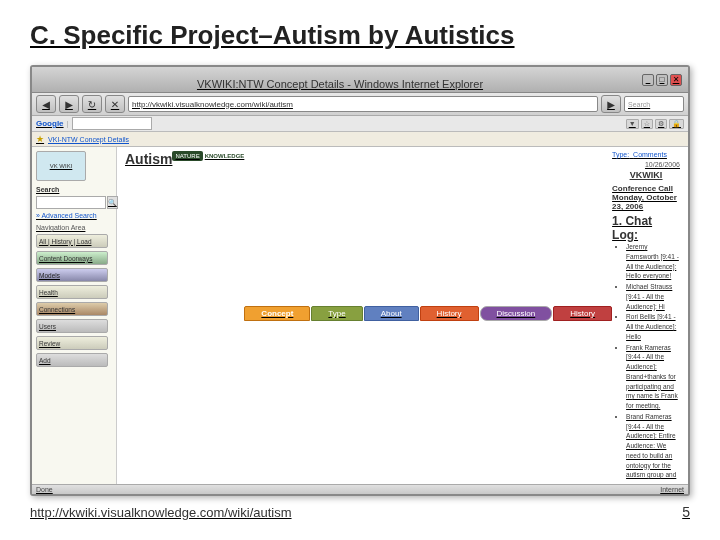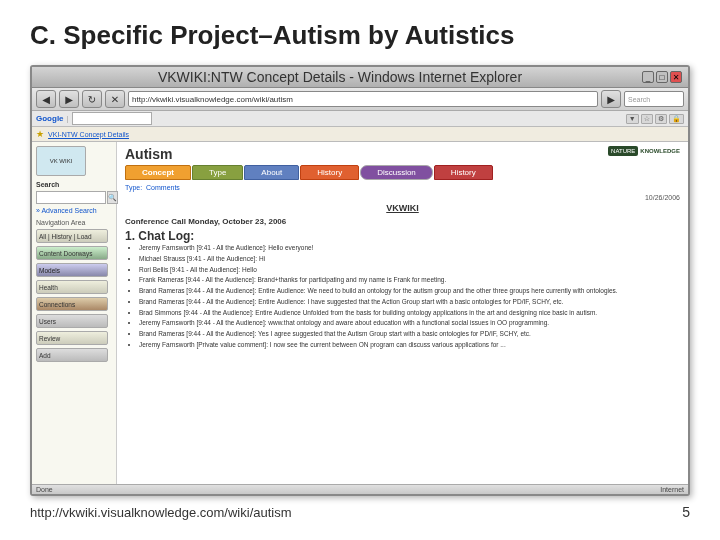--- a/index.html
+++ b/index.html
@@ -12,20 +12,21 @@
       position: relative;
     }
 
     .slide-container {
       width: 720px;
       height: 540px;
       background: #ffffff;
       padding: 20px 30px;
       display: flex;
       flex-direction: column;
+      text-decoration: underline;
     }
 
     .slide-title {
       font-size: 26px;
       font-weight: bold;
       color: #222;
       margin-bottom: 14px;
       font-family: Arial, sans-serif;
     }
 
@@ -43,24 +44,25 @@
     
     .browser-titlebar {
       background: linear-gradient(to bottom, #d4d4d4, #b0b0b0);
       padding: 2px 6px;
       display: flex;
       align-items: center;
       justify-content: space-between;
       border-bottom: 1px solid #888;
     }
     .browser-title-text {
-      font-size: 14px;
+      font-size: 11px;
       color: #333;
       flex: 1;
       text-align: center;
+      margin-top: 9px;
     }
     .browser-controls {
       display: flex;
       gap: 2px;
     }
     .browser-btn {
       width: 12px;
       height: 12px;
       border-radius: 2px;
       border: 1px solid #666;
@@ -237,21 +239,20 @@
     .sidebar-btn.blue { background: linear-gradient(to bottom, #cce, #88a); color: #222; }
     .sidebar-btn.brown { background: linear-gradient(to bottom, #dca, #a86); }
     .sidebar-btn.gray { background: linear-gradient(to bottom, #ddd, #bbb); }
 
     
     .wiki-main {
       flex: 1;
       padding: 4px 8px;
       overflow: hidden;
       display: flex;
-      flex-direction: column;
     }
     .wiki-header {
       display: flex;
       justify-content: space-between;
       align-items: flex-start;
       margin-bottom: 3px;
     }
     .wiki-page-title {
       font-size: 14px;
       font-weight: bold;

